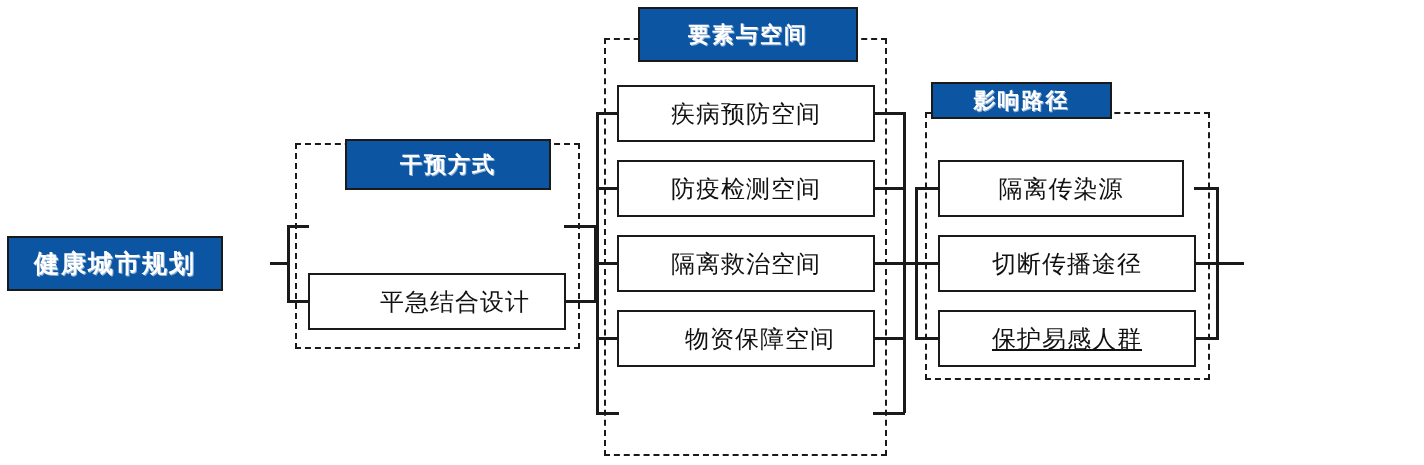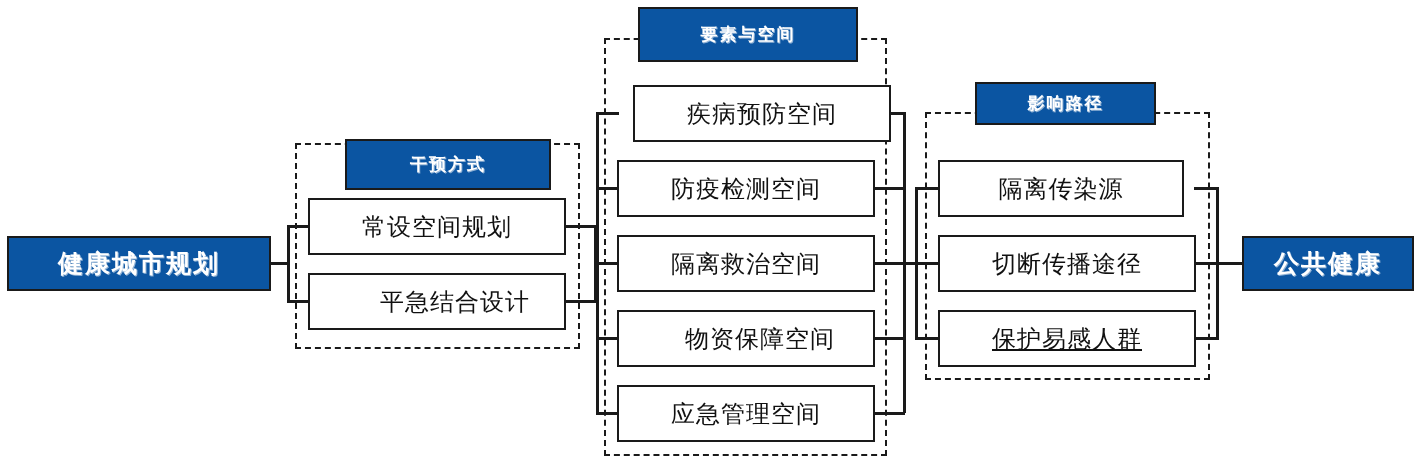--- a/index.html
+++ b/index.html
@@ -5,102 +5,99 @@
   html,body{margin:0;padding:0;background:#ffffff;}
   #stage{position:relative;width:1424px;height:465px;background:#ffffff;
          font-family:"Liberation Sans","DejaVu Sans",sans-serif;overflow:hidden;}
 
   
   .blue-box{position:absolute;background:#0B55A2;border:2.5px solid #1a1a1a;
             box-sizing:border-box;display:flex;align-items:center;justify-content:center;
             color:#ffffff;font-weight:bold;letter-spacing:2px;
             text-shadow:1px 1px 0 rgba(255,255,255,.55);z-index:6;}
   .endpoint{font-size:25px;}
-  .chip{font-size:17px;}
+  .chip{font-size:22px;}
 
   
   .leaf{position:absolute;background:#ffffff;border:2.5px solid #1a1a1a;
         box-sizing:border-box;display:flex;align-items:center;justify-content:center;
         color:#111111;font-size:24px;letter-spacing:1px;z-index:4;}
 
   
   .group-frame{position:absolute;border:2.5px dashed #1a1a1a;box-sizing:border-box;
                background:transparent;z-index:1;}
 
   
   .hline{position:absolute;background:#1a1a1a;height:2.5px;z-index:3;}
   .vline{position:absolute;background:#1a1a1a;width:2.5px;z-index:3;}
 </style>
 </head>
 <body>
 
 <div id="stage">
 
-  <div class="blue-box endpoint" style="left:7px;top:236px;width:264px;height:55px;">健康城市规划</div>
+  <div class="blue-box endpoint" style="left:7px;top:236px;width:216px;height:55px;">健康城市规划</div>
 
   <div class="hline" style="left:270px;top:262px;width:19px;"></div>
 
   <div class="group-frame" style="left:295px;top:143px;width:285px;height:206px;"></div>
 
   <div class="blue-box chip" style="left:345px;top:127px;width:206px;height:51px;margin-top:12px;">干预方式</div>
 
-  <div class="leaf" style="left:308px;top:198px;width:258px;height:57px;">常设空间规划</div>
   <div class="leaf" style="left:308px;top:273px;width:258px;height:57px;padding-left:36px;">平急结合设计</div>
 
   <div class="vline" style="left:287px;top:225px;height:78px;"></div>
   <div class="hline" style="left:287px;top:225px;width:22px;"></div>
   <div class="hline" style="left:287px;top:300px;width:22px;"></div>
 
   <div class="hline" style="left:564px;top:225px;width:32px;"></div>
   <div class="hline" style="left:564px;top:300px;width:32px;"></div>
   <div class="vline" style="left:594px;top:225px;height:78px;"></div>
 
   <div class="hline" style="left:594px;top:262px;width:14px;"></div>
 
   <div class="group-frame" style="left:604px;top:38px;width:283px;height:418px;"></div>
 
   <div class="blue-box chip" style="left:638px;top:7px;width:220px;height:55px;">要素与空间</div>
 
-  <div class="leaf" style="left:617px;top:85px;width:258px;height:57px;margin-left:16px;">疾病预防空间</div>
+  <div class="leaf" style="left:617px;top:85px;width:258px;height:57px;">疾病预防空间</div>
   <div class="leaf" style="left:617px;top:160px;width:258px;height:57px;">防疫检测空间</div>
   <div class="leaf" style="left:617px;top:235px;width:258px;height:57px;text-align:center;">隔离救治空间</div>
   <div class="leaf" style="left:617px;top:310px;width:258px;height:57px;padding-left:28px;">物资保障空间</div>
-  <div class="leaf" style="left:617px;top:385px;width:258px;height:57px;">应急管理空间</div>
 
   <div class="vline" style="left:596px;top:112px;height:301px;"></div>
   <div class="hline" style="left:596px;top:112px;width:23px;"></div>
   <div class="hline" style="left:596px;top:187px;width:23px;"></div>
   <div class="hline" style="left:596px;top:262px;width:23px;"></div>
   <div class="hline" style="left:596px;top:337px;width:23px;"></div>
   <div class="hline" style="left:596px;top:412px;width:23px;"></div>
 
   <div class="hline" style="left:873px;top:112px;width:32px;"></div>
   <div class="hline" style="left:873px;top:187px;width:32px;"></div>
   <div class="hline" style="left:873px;top:262px;width:32px;"></div>
   <div class="hline" style="left:873px;top:337px;width:32px;"></div>
   <div class="hline" style="left:873px;top:412px;width:32px;"></div>
   <div class="vline" style="left:903px;top:112px;height:301px;"></div>
 
   <div class="hline" style="left:903px;top:262px;width:14px;"></div>
 
   <div class="group-frame" style="left:925px;top:112px;width:285px;height:268px;"></div>
 
-  <div class="blue-box chip" style="left:975px;top:82px;width:181px;height:43px;">影响路径</div>
+  <div class="blue-box chip" style="left:931px;top:82px;width:181px;height:37px;">影响路径</div>
 
   <div class="leaf" style="left:938px;top:160px;width:246px;height:57px;">隔离传染源</div>
   <div class="leaf" style="left:938px;top:235px;width:258px;height:57px;">切断传播途径</div>
   <div class="leaf" style="left:938px;top:310px;width:258px;height:57px;text-decoration:underline;">保护易感人群</div>
 
   <div class="vline" style="left:915px;top:187px;height:153px;"></div>
   <div class="hline" style="left:915px;top:187px;width:25px;"></div>
   <div class="hline" style="left:915px;top:262px;width:25px;"></div>
   <div class="hline" style="left:915px;top:337px;width:25px;"></div>
 
   <div class="hline" style="left:1194px;top:187px;width:24px;"></div>
   <div class="hline" style="left:1194px;top:262px;width:24px;"></div>
   <div class="hline" style="left:1194px;top:337px;width:24px;"></div>
   <div class="vline" style="left:1216px;top:187px;height:153px;"></div>
 
   <div class="hline" style="left:1216px;top:262px;width:28px;"></div>
 
-  <div class="blue-box endpoint" style="left:1242px;top:236px;width:172px;height:55px;">公共健康</div>
 
 </div>
 
 </body></html>

